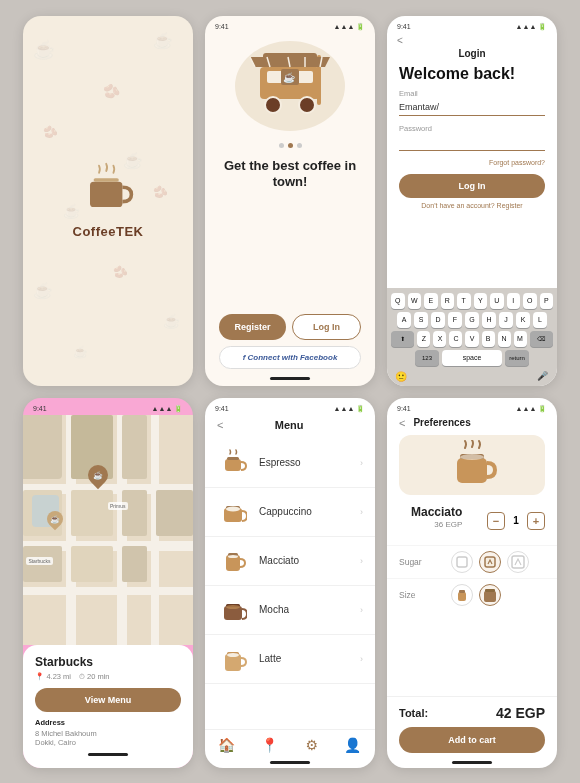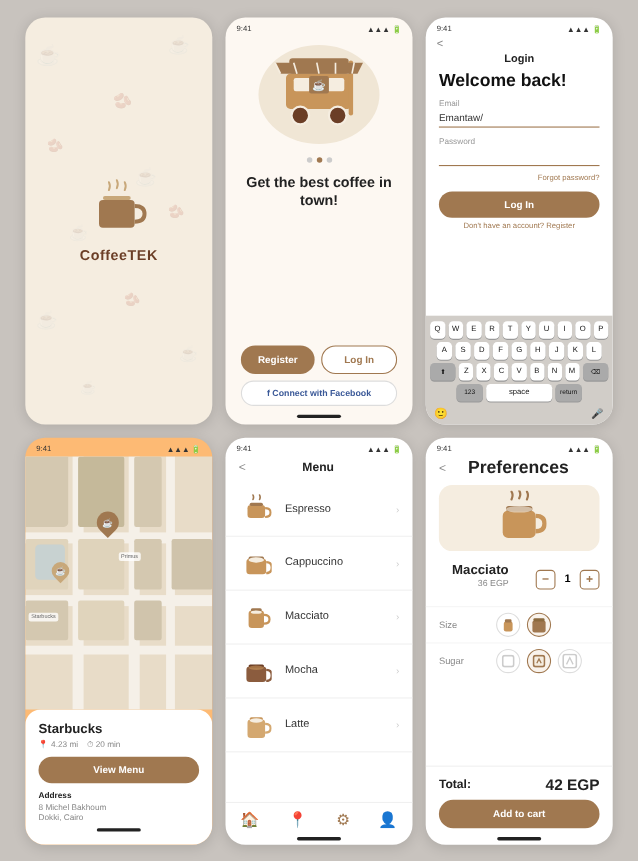--- a/index.html
+++ b/index.html
@@ -143,20 +143,21 @@
       border-radius: 20px;
       padding: 6px 0;
       font-size: 8px;
       color: #3b5998;
       font-weight: 600;
       cursor: pointer;
       display: flex;
       align-items: center;
       justify-content: center;
       gap: 4px;
+      font-style: italic;
     }
     .screen2-bar {
       height: 3px;
       background: #222;
       width: 40px;
       border-radius: 2px;
       margin: 0 auto 6px;
     }
 
     
@@ -262,21 +263,21 @@
     .kb-special-row {
       display: flex;
       justify-content: space-between;
       align-items: center;
       padding: 2px 4px 0;
     }
     .kb-emoji { font-size: 10px; }
     .kb-mic { font-size: 9px; color: #555; }
 
     
-    .screen4 { background: #fdba74; }
+    .screen4 { background: #f9a8d4; }
     .screen4-status {
       display: flex;
       justify-content: space-between;
       padding: 7px 10px 2px;
       font-size: 7px;
       color: #333;
       position: relative;
       z-index: 2;
     }
     .map-area {
@@ -448,22 +449,21 @@
       color: #333;
     }
     .screen6-header {
       display: flex;
       align-items: center;
       padding: 2px 12px 6px;
     }
     .screen6-back { font-size: 11px; color: #888; margin-right: 8px; }
     .screen6-title {
       flex: 1;
-      text-align: center;
-      font-size: 16px;
+      font-size: 10px;
       font-weight: 600;
       color: #222;
       margin-right: 16px;
     }
     .screen6-hero {
       background: #f5ede0;
       margin: 0 12px 10px;
       border-radius: 12px;
       height: 60px;
       display: flex;
@@ -872,37 +872,20 @@
     </div>
     <div class="screen6-qty-row">
       <div>
         <div class="screen6-product-name">Macciato</div>
         <div class="screen6-product-price">36 EGP</div>
       </div>
       <div class="screen6-qty-controls">
         <div class="qty-btn">−</div>
         <span class="qty-val">1</span>
         <div class="qty-btn">+</div>
-      </div>
-    </div>
-    <div class="pref-row">
-      <span class="pref-label">Size</span>
-      <div class="pref-options">
-        <div class="pref-option">
-          <svg width="12" height="14" viewBox="0 0 12 14">
-              <rect x="2" y="4" width="8" height="9" rx="2" fill="#c8955a"></rect>
-              <rect x="3" y="2" width="6" height="3" rx="1" fill="#a07850"></rect>
-            </svg>
-        </div>
-        <div class="pref-option active">
-          <svg width="14" height="16" viewBox="0 0 14 16">
-              <rect x="1" y="4" width="12" height="11" rx="2" fill="#a07850"></rect>
-              <rect x="2" y="2" width="10" height="3" rx="1" fill="#8b6a3e"></rect>
-            </svg>
-        </div>
       </div>
     </div>
     <div class="pref-row">
       <span class="pref-label">Sugar</span>
       <div class="pref-options">
         <div class="pref-option">
           <svg width="12" height="12" viewBox="0 0 12 12">
               <rect x="1" y="1" width="10" height="10" rx="2" fill="none" stroke="#ccc" stroke-width="1.5"></rect>
             </svg>
         </div>
@@ -913,20 +896,37 @@
             </svg>
         </div>
         <div class="pref-option">
           <svg width="14" height="14" viewBox="0 0 14 14">
               <rect x="1" y="1" width="12" height="12" rx="2" fill="none" stroke="#ccc" stroke-width="1.5"></rect>
               <path d="M4 10 L7 4 L10 10" stroke="#ccc" stroke-width="1.2" fill="none"></path>
             </svg>
         </div>
       </div>
     </div>
+    <div class="pref-row">
+      <span class="pref-label">Size</span>
+      <div class="pref-options">
+        <div class="pref-option">
+          <svg width="12" height="14" viewBox="0 0 12 14">
+              <rect x="2" y="4" width="8" height="9" rx="2" fill="#c8955a"></rect>
+              <rect x="3" y="2" width="6" height="3" rx="1" fill="#a07850"></rect>
+            </svg>
+        </div>
+        <div class="pref-option active">
+          <svg width="14" height="16" viewBox="0 0 14 16">
+              <rect x="1" y="4" width="12" height="11" rx="2" fill="#a07850"></rect>
+              <rect x="2" y="2" width="10" height="3" rx="1" fill="#8b6a3e"></rect>
+            </svg>
+        </div>
+      </div>
+    </div>
     <div style="flex:1;"></div>
     <div class="screen6-total-row">
       <span class="screen6-total-label">Total:</span>
       <span class="screen6-total-price">42 EGP</span>
     </div>
     <button class="btn-add-cart">Add to cart</button>
     <div class="screen6-bar"></div>
   </div>
 
 </div>

